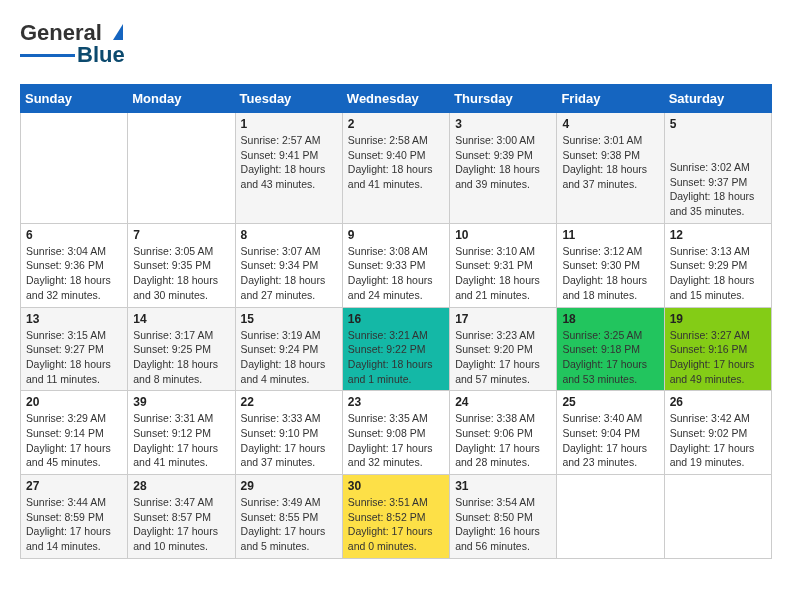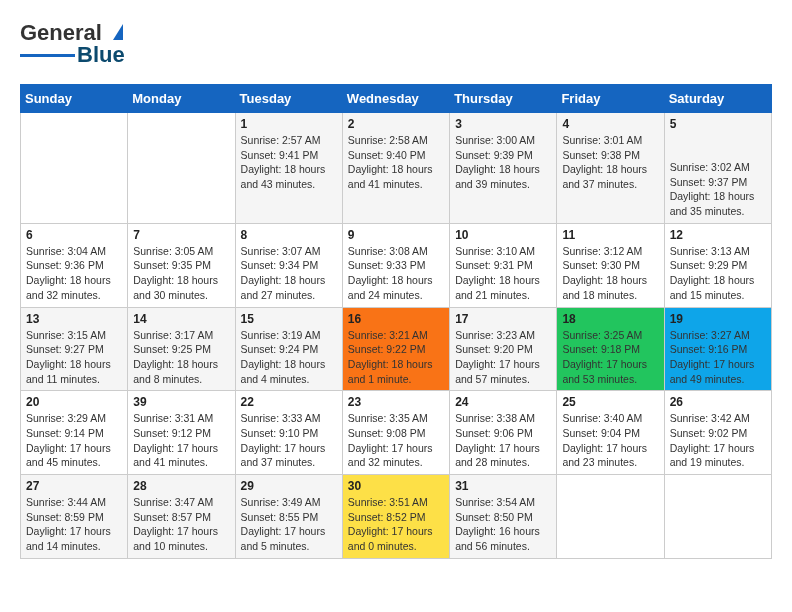--- a/index.html
+++ b/index.html
@@ -200,39 +200,39 @@
           <div class="day-info" style="white-space: pre-line;">Sunrise: 3:17 AM
 Sunset: 9:25 PM
 Daylight: 18 hours and 8 minutes.</div>
         </td>
         <td style="background: rgb(245, 245, 245);">
           <span class="day-num">15</span>
           <div class="day-info" style="white-space: pre-line;">Sunrise: 3:19 AM
 Sunset: 9:24 PM
 Daylight: 18 hours and 4 minutes.</div>
         </td>
-        <td style="background: #f97316;">
+        <td style="background: #14b8a6;">
           <span class="day-num">16</span>
           <div class="day-info" style="white-space: pre-line;">Sunrise: 3:21 AM
 Sunset: 9:22 PM
 Daylight: 18 hours and 1 minute.</div>
         </td>
         <td style="background: rgb(245, 245, 245);">
           <span class="day-num">17</span>
           <div class="day-info" style="white-space: pre-line;">Sunrise: 3:23 AM
 Sunset: 9:20 PM
 Daylight: 17 hours and 57 minutes.</div>
         </td>
         <td style="background: #22c55e;">
           <span class="day-num">18</span>
           <div class="day-info" style="white-space: pre-line;">Sunrise: 3:25 AM
 Sunset: 9:18 PM
 Daylight: 17 hours and 53 minutes.</div>
         </td>
-        <td style="background: #0ea5e9;">
+        <td style="background: #84cc16;">
           <span class="day-num">19</span>
           <div class="day-info" style="white-space: pre-line;">Sunrise: 3:27 AM
 Sunset: 9:16 PM
 Daylight: 17 hours and 49 minutes.</div>
         </td>
       </tr>
       <tr>
         <td style="background: rgb(255, 255, 255);">
           <span class="day-num">20</span>
           <div class="day-info" style="white-space: pre-line;">Sunrise: 3:29 AM

